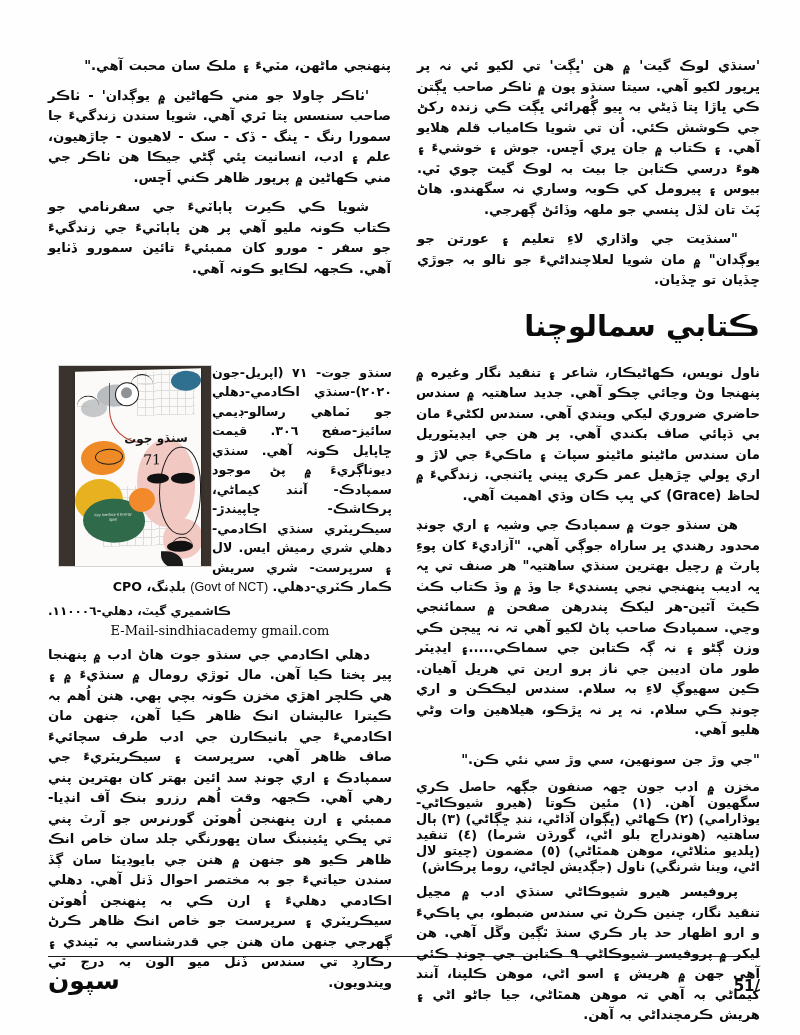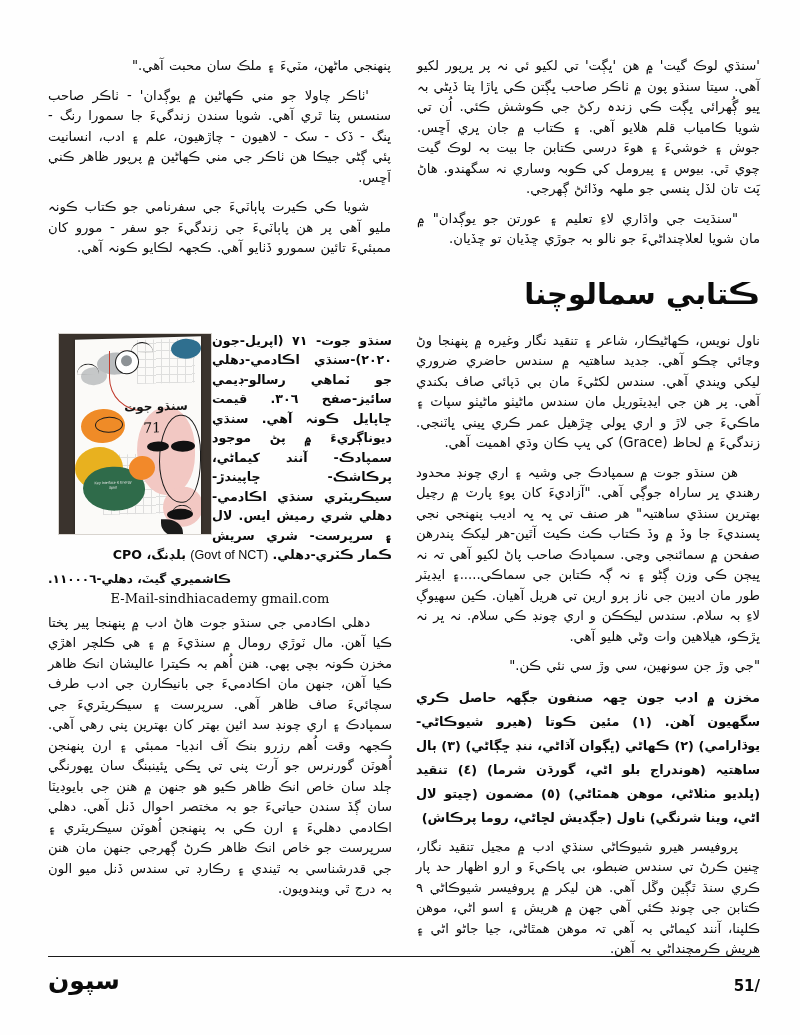--- a/index.html
+++ b/index.html
@@ -22,21 +22,21 @@
   
   .top-cols{
     display:flex;flex-direction:row-reverse;gap:26px;
     align-items:flex-start;
   }
   .col{flex:1 1 0;min-width:0;}
 
   .para{
     direction:rtl;text-align:justify;
     font-size:13.2px;line-height:20.5px;
-    font-weight:400;
+    font-weight:700;
     margin:0 0 9px 0;
     word-spacing:1px;
     text-align-last:right;
   }
   .para.indent{text-indent:22px;}
   .para.last-center{text-align:center;}
 
   
   .section-head{
     direction:rtl;text-align:right;
@@ -130,21 +130,21 @@
   .addr{
     direction:rtl;text-align:left;font-size:12px;line-height:18px;font-weight:700;margin:4px 0 0 0;
   }
   .email{
     direction:ltr;text-align:center;font-size:13px;line-height:18px;
     font-family:"DejaVu Serif","Liberation Serif",serif;font-weight:400;margin:2px 0 5px 0;
   }
 
   .list-para{
     direction:rtl;text-align:justify;text-align-last:right;
-    font-size:12.8px;line-height:24px;font-weight:700;margin:4px 0 7px 0;
+    font-size:12.8px;line-height:16px;font-weight:700;margin:4px 0 7px 0;
   }
 
   
   .footer{
     position:absolute;left:48px;right:40px;bottom:40px;
     display:flex;align-items:flex-end;justify-content:space-between;
   }
   .footer-rule{
     position:absolute;left:48px;right:40px;bottom:78px;
     height:0;border-top:1.6px solid #1a1a1a;

